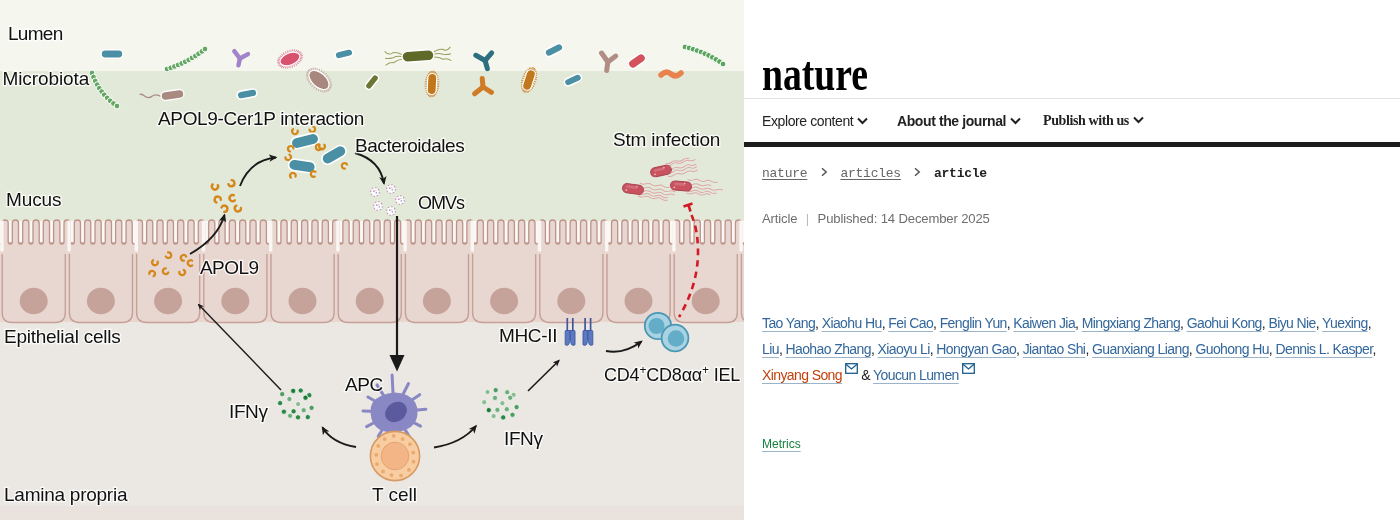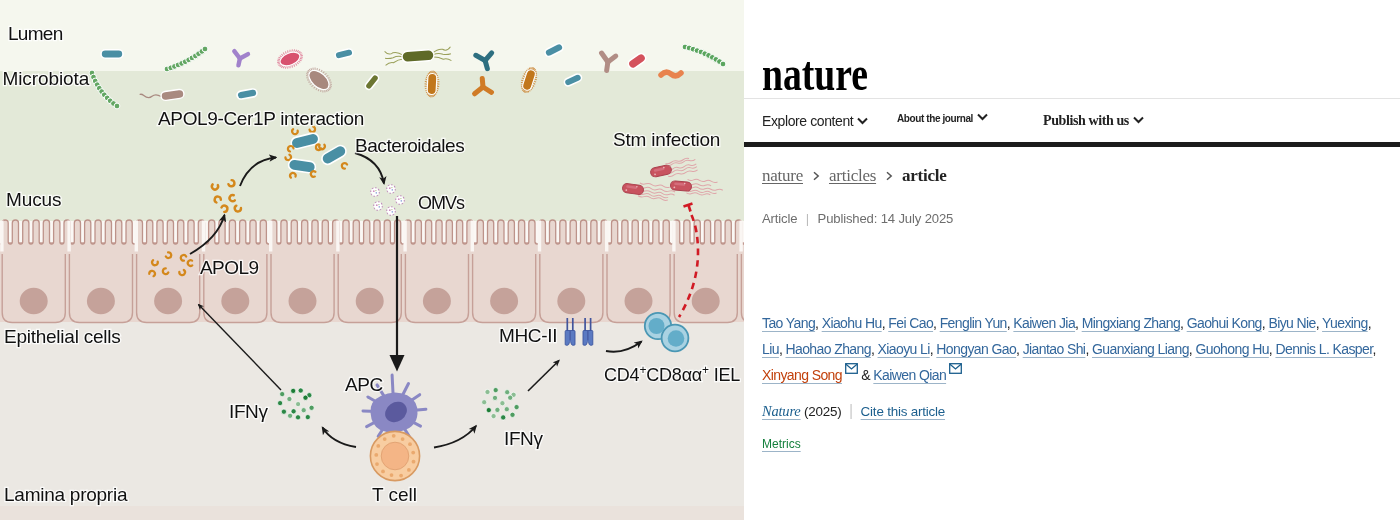--- a/index.html
+++ b/index.html
@@ -536,51 +536,46 @@
   </svg>
 
 <div style="position:absolute;left:744px;top:0;width:656px;height:520px;background:#ffffff">
   <svg style="position:absolute;left:18px;top:50px" width="120" height="46" viewBox="0 0 120 46">
       <text x="0" y="40" font-family="Liberation Serif, serif" font-weight="bold" font-size="49" fill="#000" textLength="106" lengthAdjust="spacingAndGlyphs">nature</text>
     </svg>
   <div style="position:absolute;left:0;top:98px;width:656px;height:1px;background:#e3e3e3"></div>
   <div style="position:absolute;left:18px;top:113px;font-family:'Liberation Sans',sans-serif;font-size:14px;letter-spacing:-0.4px;font-weight:normal;color:#222;white-space:nowrap">Explore content<svg width="11" height="8" viewBox="0 0 11 8" style="margin-left:4px;vertical-align:1px">
         <path d="M 1 1.5 L 5.5 6 L 10 1.5" fill="none" stroke="#222222" stroke-width="2"></path>
       </svg></div>
-  <div style="position:absolute;left:153px;top:113px;font-family:'Liberation Sans',sans-serif;font-size:10px;letter-spacing:-0.4px;font-weight:bold;color:#222;white-space:nowrap">About the journal<svg width="11" height="8" viewBox="0 0 11 8" style="margin-left:4px;vertical-align:1px">
+  <div style="position:absolute;left:153px;top:113px;font-family:'Liberation Sans',sans-serif;font-size:14px;letter-spacing:-0.4px;font-weight:bold;color:#222;white-space:nowrap">About the journal<svg width="11" height="8" viewBox="0 0 11 8" style="margin-left:4px;vertical-align:1px">
         <path d="M 1 1.5 L 5.5 6 L 10 1.5" fill="none" stroke="#222222" stroke-width="2"></path>
       </svg></div>
   <div style="position:absolute;left:299px;top:113px;font-family:Liberation Serif, serif;font-size:14px;letter-spacing:-0.4px;font-weight:bold;color:#222;white-space:nowrap">Publish with us<svg width="11" height="8" viewBox="0 0 11 8" style="margin-left:4px;vertical-align:1px">
         <path d="M 1 1.5 L 5.5 6 L 10 1.5" fill="none" stroke="#222222" stroke-width="2"></path>
       </svg></div>
   <div style="position:absolute;left:0;top:142px;width:656px;height:5px;background:#1c1c1c"></div>
-  <div style="position:absolute;left:18px;top:166px;font-family:Liberation Serif, serif;font-size:17px;letter-spacing:-0.25px;color:#666;white-space:nowrap">
+  <div style="position:absolute;left:18px;top:166px;font-family:Liberation Mono, monospace;font-size:13px;letter-spacing:-0.25px;color:#666;white-space:nowrap">
     <span style="text-decoration:underline;text-underline-offset:2px">nature</span>
     <svg width="8" height="10" viewBox="0 0 8 10" style="margin:0 5px">
         <path d="M 2 1.2 L 6.2 5 L 2 8.8" fill="none" stroke="#555" stroke-width="1.5"></path>
       </svg>
     <span style="text-decoration:underline;text-underline-offset:2px">articles</span>
     <svg width="8" height="10" viewBox="0 0 8 10" style="margin:0 5px">
         <path d="M 2 1.2 L 6.2 5 L 2 8.8" fill="none" stroke="#555" stroke-width="1.5"></path>
       </svg>
     <span style="color:#222;font-weight:bold">article</span>
   </div>
   <div style="position:absolute;left:18px;top:211px;font-family:'Liberation Sans',sans-serif;font-size:13.1px;letter-spacing:-0.15px;color:#6e6e6e;white-space:nowrap">
-    Article <span style="color:#bbb;margin:0 5px">|</span> Published: <span>14 July 2025</span>
+    Article <span style="color:#bbb;margin:0 5px">|</span> Published: <span>14 December 2025</span>
   </div>
   <div style="position:absolute;left:18px;top:310px;width:640px;font-family:'Liberation Sans',sans-serif;font-size:14px;letter-spacing:-0.6px;line-height:26px;color:#222">
     <div style="white-space:nowrap"><span style="color:#33679c;text-decoration:underline;text-decoration-color:#9cb4c8;text-underline-offset:2.5px;text-decoration-thickness:1px">Tao Yang</span>, <span style="color:#33679c;text-decoration:underline;text-decoration-color:#9cb4c8;text-underline-offset:2.5px;text-decoration-thickness:1px">Xiaohu Hu</span>, <span style="color:#33679c;text-decoration:underline;text-decoration-color:#9cb4c8;text-underline-offset:2.5px;text-decoration-thickness:1px">Fei Cao</span>, <span style="color:#33679c;text-decoration:underline;text-decoration-color:#9cb4c8;text-underline-offset:2.5px;text-decoration-thickness:1px">Fenglin Yun</span>, <span style="color:#33679c;text-decoration:underline;text-decoration-color:#9cb4c8;text-underline-offset:2.5px;text-decoration-thickness:1px">Kaiwen Jia</span>, <span style="color:#33679c;text-decoration:underline;text-decoration-color:#9cb4c8;text-underline-offset:2.5px;text-decoration-thickness:1px">Mingxiang Zhang</span>, <span style="color:#33679c;text-decoration:underline;text-decoration-color:#9cb4c8;text-underline-offset:2.5px;text-decoration-thickness:1px">Gaohui Kong</span>, <span style="color:#33679c;text-decoration:underline;text-decoration-color:#9cb4c8;text-underline-offset:2.5px;text-decoration-thickness:1px">Biyu Nie</span>, <span style="color:#33679c;text-decoration:underline;text-decoration-color:#9cb4c8;text-underline-offset:2.5px;text-decoration-thickness:1px">Yuexing</span><span>,</span></div>
     <div style="white-space:nowrap"><span style="color:#33679c;text-decoration:underline;text-decoration-color:#9cb4c8;text-underline-offset:2.5px;text-decoration-thickness:1px">Liu</span>, <span style="color:#33679c;text-decoration:underline;text-decoration-color:#9cb4c8;text-underline-offset:2.5px;text-decoration-thickness:1px">Haohao Zhang</span>, <span style="color:#33679c;text-decoration:underline;text-decoration-color:#9cb4c8;text-underline-offset:2.5px;text-decoration-thickness:1px">Xiaoyu Li</span>, <span style="color:#33679c;text-decoration:underline;text-decoration-color:#9cb4c8;text-underline-offset:2.5px;text-decoration-thickness:1px">Hongyan Gao</span>, <span style="color:#33679c;text-decoration:underline;text-decoration-color:#9cb4c8;text-underline-offset:2.5px;text-decoration-thickness:1px">Jiantao Shi</span>, <span style="color:#33679c;text-decoration:underline;text-decoration-color:#9cb4c8;text-underline-offset:2.5px;text-decoration-thickness:1px">Guanxiang Liang</span>, <span style="color:#33679c;text-decoration:underline;text-decoration-color:#9cb4c8;text-underline-offset:2.5px;text-decoration-thickness:1px">Guohong Hu</span>, <span style="color:#33679c;text-decoration:underline;text-decoration-color:#9cb4c8;text-underline-offset:2.5px;text-decoration-thickness:1px">Dennis L. Kasper</span>,</div>
     <div style="white-space:nowrap"><span style="color:#c2410c;text-decoration:underline;text-decoration-color:#9cb4c8;text-underline-offset:2.5px;text-decoration-thickness:1px">Xinyang Song</span><svg width="13" height="11" viewBox="0 0 13 11" style="vertical-align:6px;margin-left:3px">
           <rect x="0.7" y="0.7" width="11.6" height="9.6" fill="#ffffff" stroke="#1c5f8e" stroke-width="1.3"></rect>
           <path d="M 0.7 1 L 6.5 6 L 12.3 1" fill="none" stroke="#1c5f8e" stroke-width="1.3"></path>
-        </svg> <span style="color:#222">&amp;</span> <span style="color:#33679c;text-decoration:underline;text-decoration-color:#9cb4c8;text-underline-offset:2.5px;text-decoration-thickness:1px">Kaiwen Qian</span><svg width="13" height="11" viewBox="0 0 13 11" style="vertical-align:6px;margin-left:3px">
+        </svg> <span style="color:#222">&amp;</span> <span style="color:#33679c;text-decoration:underline;text-decoration-color:#9cb4c8;text-underline-offset:2.5px;text-decoration-thickness:1px">Youcun Lumen</span><svg width="13" height="11" viewBox="0 0 13 11" style="vertical-align:6px;margin-left:3px">
           <rect x="0.7" y="0.7" width="11.6" height="9.6" fill="#ffffff" stroke="#1c5f8e" stroke-width="1.3"></rect>
           <path d="M 0.7 1 L 6.5 6 L 12.3 1" fill="none" stroke="#1c5f8e" stroke-width="1.3"></path>
         </svg></div>
-  </div>
-  <div style="position:absolute;left:18px;top:402px;font-family:'Liberation Sans',sans-serif;font-size:13.4px;letter-spacing:-0.2px;color:#222;white-space:nowrap">
-    <span style="font-family:'Liberation Serif',serif;font-style:italic;font-size:14.5px;color:#1c5f8e;text-decoration:underline;text-decoration-color:#9cb4c8;text-underline-offset:2.5px;text-decoration-thickness:1px">Nature</span>
-    (2025) <span style="color:#ccc;margin:0 4px;font-size:16px">|</span>
-    <span style="color:#1c5f8e;text-decoration:underline;text-decoration-color:#9cb4c8;text-underline-offset:2.5px;text-decoration-thickness:1px">Cite this article</span>
   </div>
   <div style="position:absolute;left:18px;top:437px;font-family:'Liberation Sans',sans-serif;font-size:12px;color:#15803d"><span style="text-decoration:underline;text-decoration-color:#9cb4c8;text-underline-offset:2.5px;text-decoration-thickness:1px">Metrics</span></div>
 </div>
 
 </body></html>

